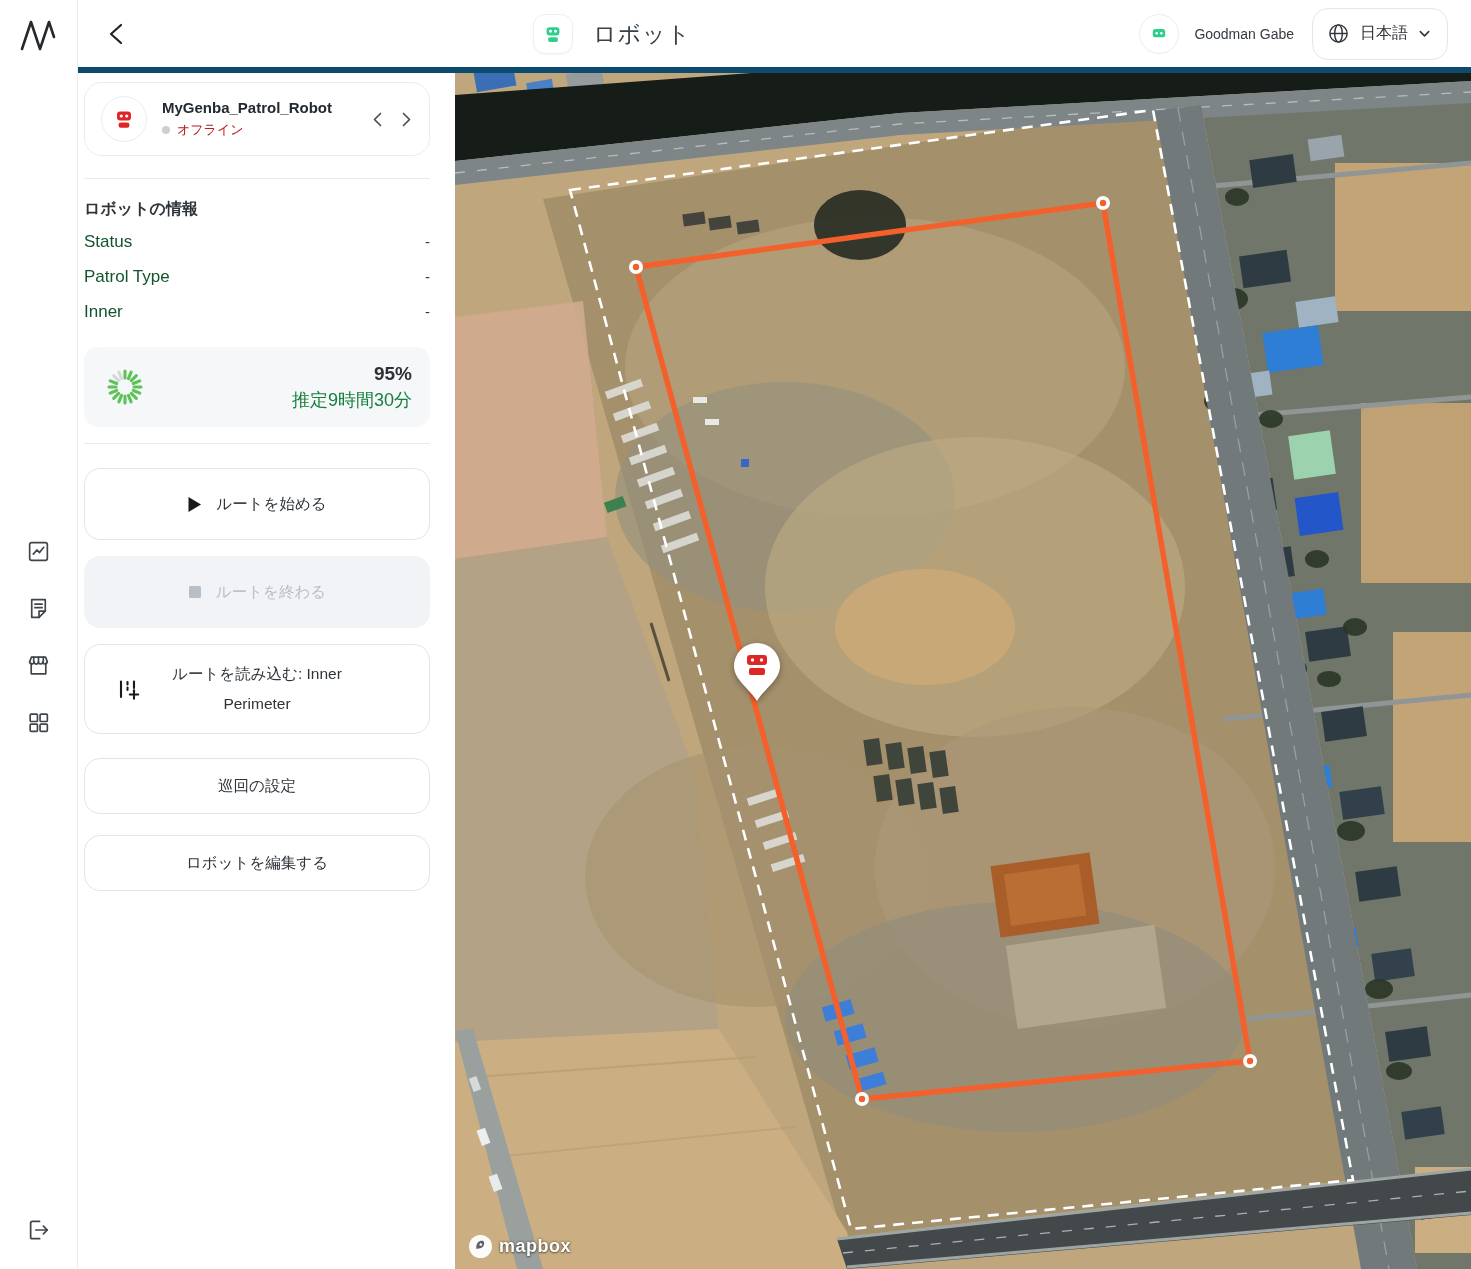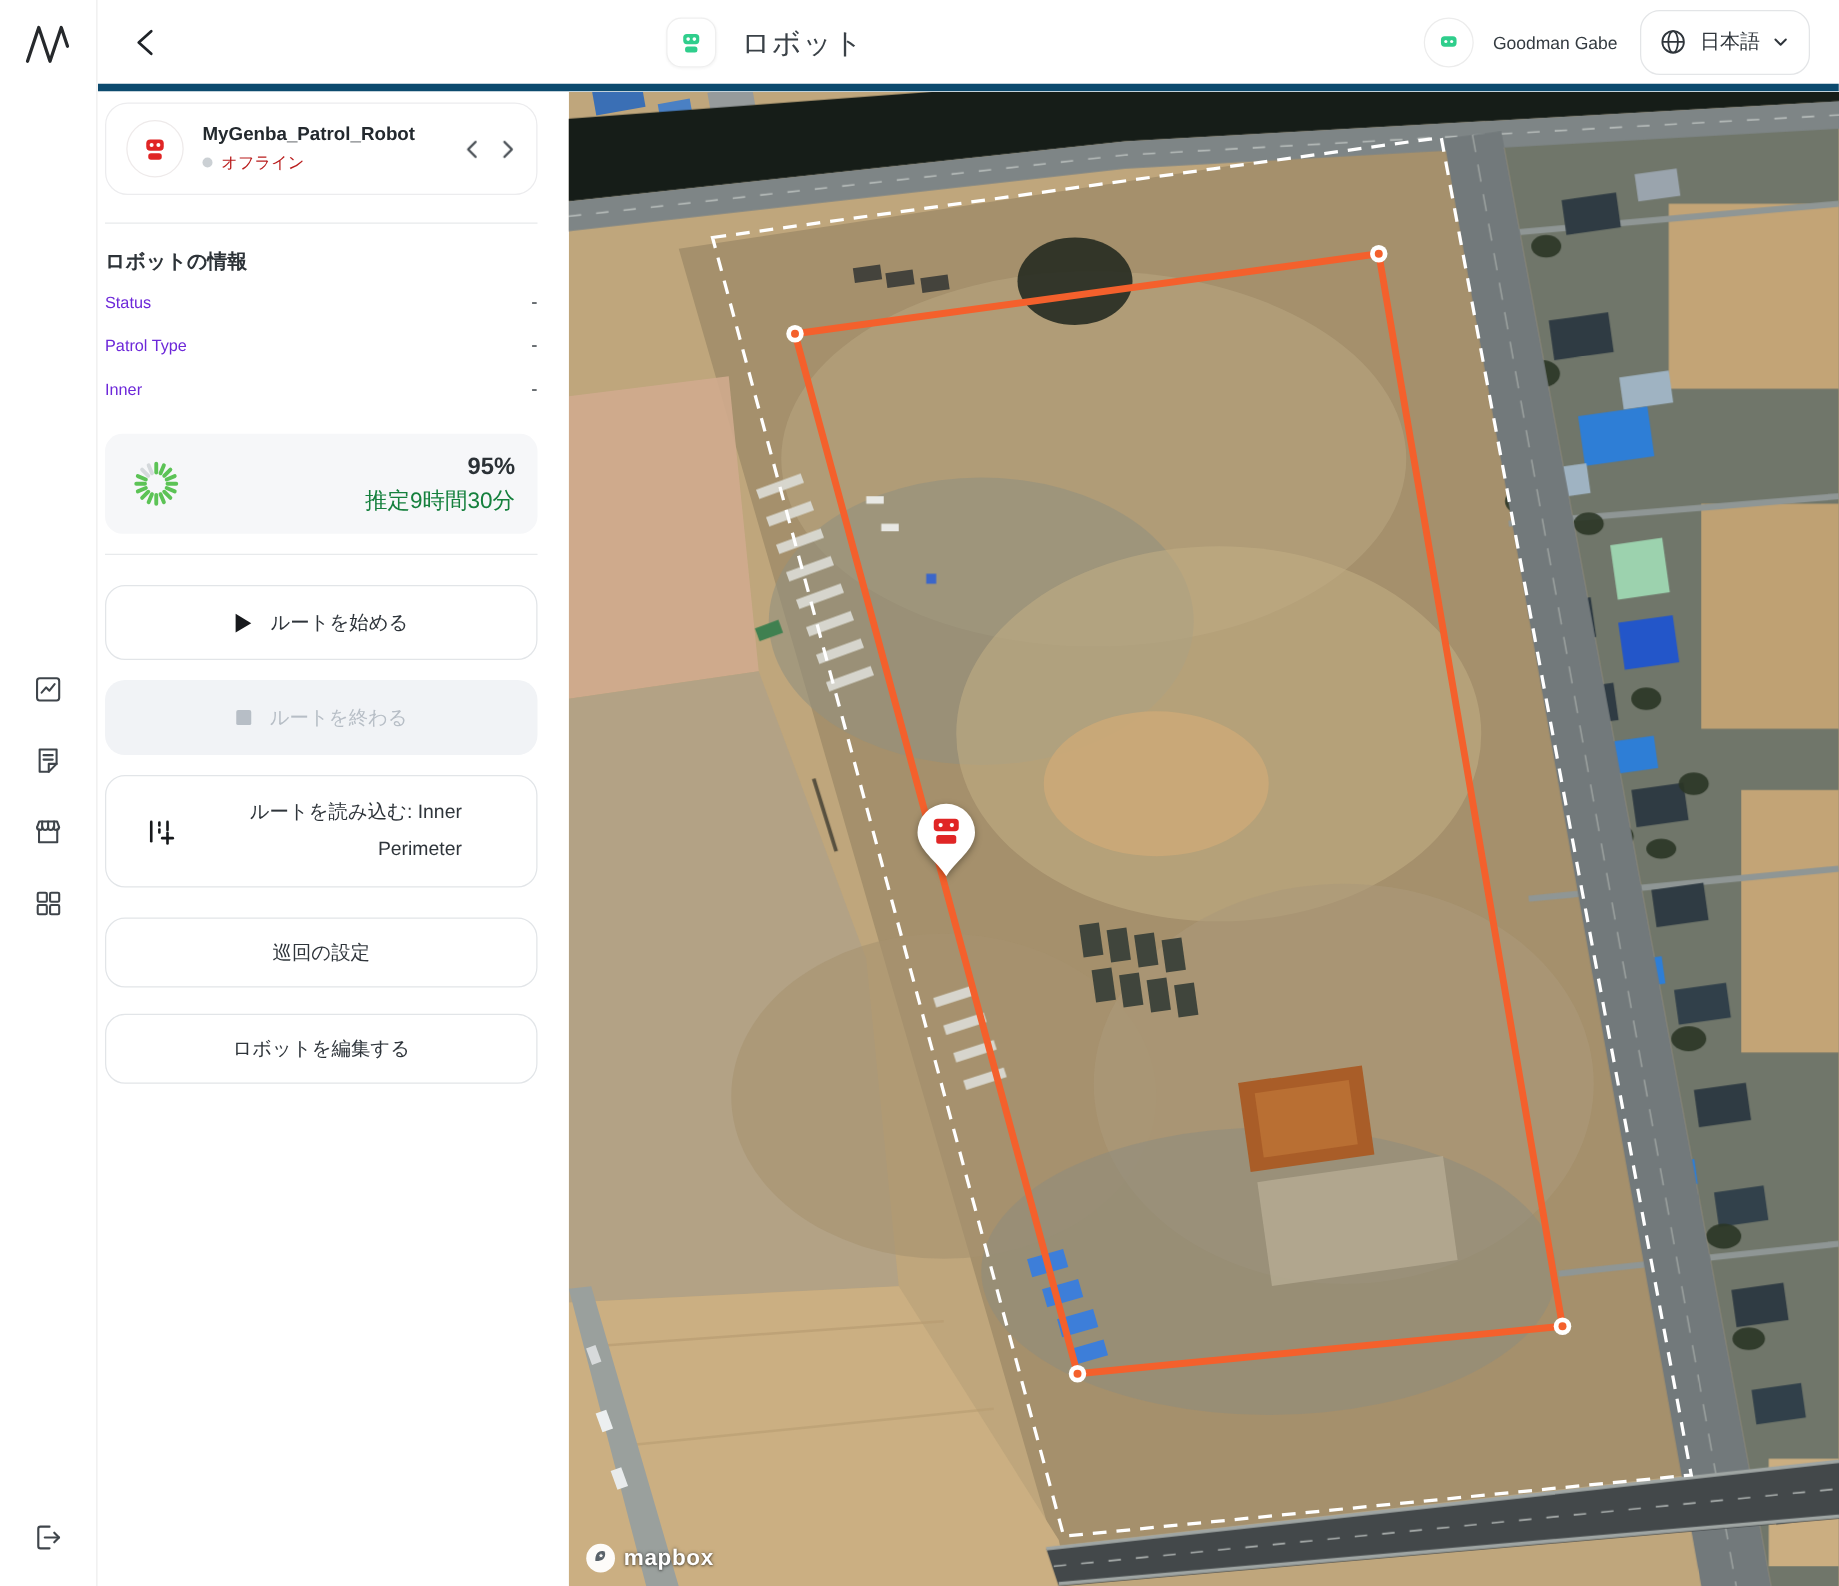--- a/index.html
+++ b/index.html
@@ -39,34 +39,34 @@
   .robot-status{margin-top:5px;display:flex;align-items:center;gap:7px;}
   .status-dot{width:8px;height:8px;border-radius:50%;background:#cbd0d4;}
   .robot-status span{font-size:13px;color:#b91c1c;}
   .card-chevrons{margin-left:auto;display:flex;gap:12px;}
   .chev-btn{background:none;border:none;padding:2px;cursor:pointer;display:flex;}
   .divider{height:1px;background:#e8eaec;margin-top:22px;}
   .divider.d2{margin-top:16px;}
   .section-title{margin-top:20px;font-size:16px;font-weight:600;color:#2d3338;}
   .info-rows{margin-top:4px;}
   .info-row{height:35px;display:flex;align-items:center;justify-content:space-between;}
-  .info-label{font-size:13px;color:#6d28d9;}
+  .info-label{font-size:17px;color:#14532d;}
   .info-value{font-size:15px;color:#363c42;}
   .battery-card{margin-top:18px;height:80px;background:#f6f7f9;border-radius:14px;display:flex;align-items:center;padding:0 18px;box-sizing:border-box;justify-content:center;}
   .battery-text{margin-left:auto;text-align:right;}
   .battery-pct{font-size:19px;font-weight:600;color:#2b3136;}
   .battery-est{margin-top:3px;font-size:18px;color:#15803d;}
   .pbtn{width:100%;border-radius:16px;background:#fff;border:1px solid #e2e5e8;display:flex;align-items:center;justify-content:center;gap:14px;font-family:inherit;font-size:15.5px;color:#2e343a;cursor:pointer;box-sizing:border-box;}
-  .pbtn.h60{height:60px;}
+  .pbtn.h60{height:72px;}
   .pbtn.h56{height:56px;}
   .btn-start{margin-top:24px;}
   .btn-stop{margin-top:16px;background:#f1f3f6;border:none;color:#b7bec6;}
   .btn-load{margin-top:16px;height:90px;position:relative;}
   .btn-load .load-icon{position:absolute;left:32px;top:33px;}
-  .btn-load span{display:block;width:225px;margin:0 auto;text-align:right;line-height:30px;}
+  .btn-load span{display:block;width:225px;margin:0 auto;text-align:center;line-height:30px;}
   .btn-settings{margin-top:24px;}
   .btn-edit{margin-top:21px;}
 
   
   .map{position:absolute;left:455px;top:67px;width:1016px;height:1202px;z-index:5;background:#bfa67c;cursor:grab;}
   .map svg.scene{position:absolute;left:0;top:0;}
   .map-attribution{position:absolute;left:12px;bottom:9px;display:flex;align-items:center;gap:5px;z-index:6;cursor:pointer;}
   .map-attribution .word{color:#fff;font-size:18px;font-weight:600;letter-spacing:.5px;text-shadow:0 0 3px rgba(0,0,0,.55),0 1px 2px rgba(0,0,0,.4);}
 </style>
 </head>

